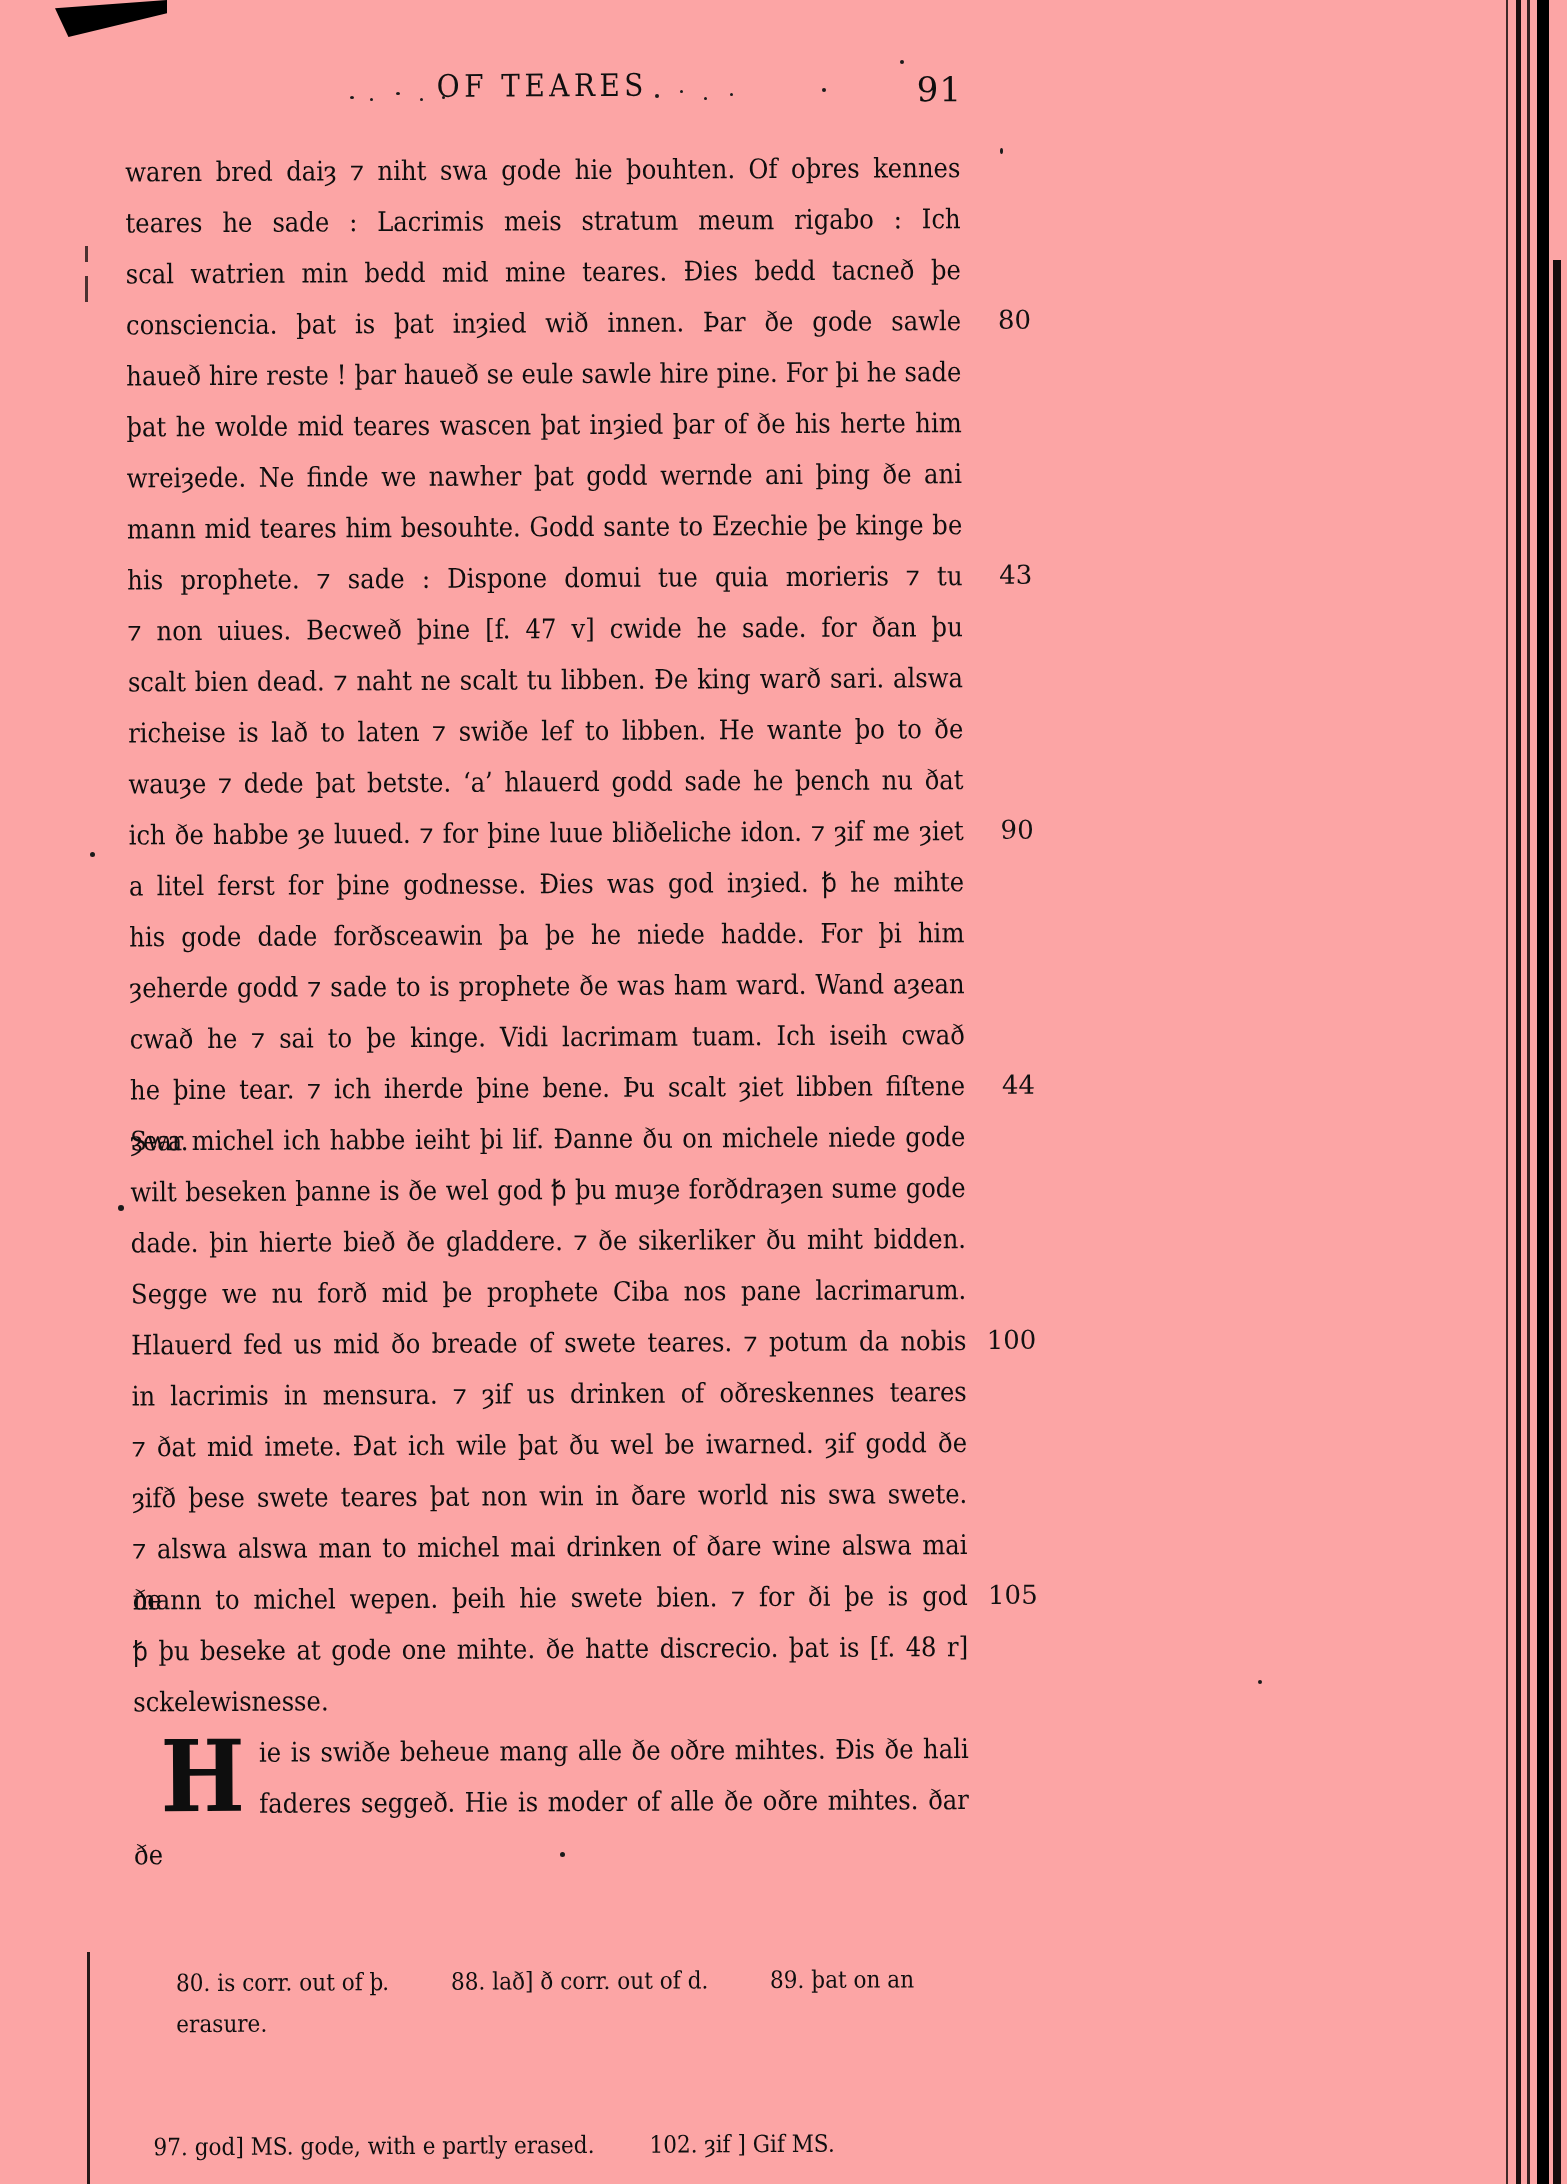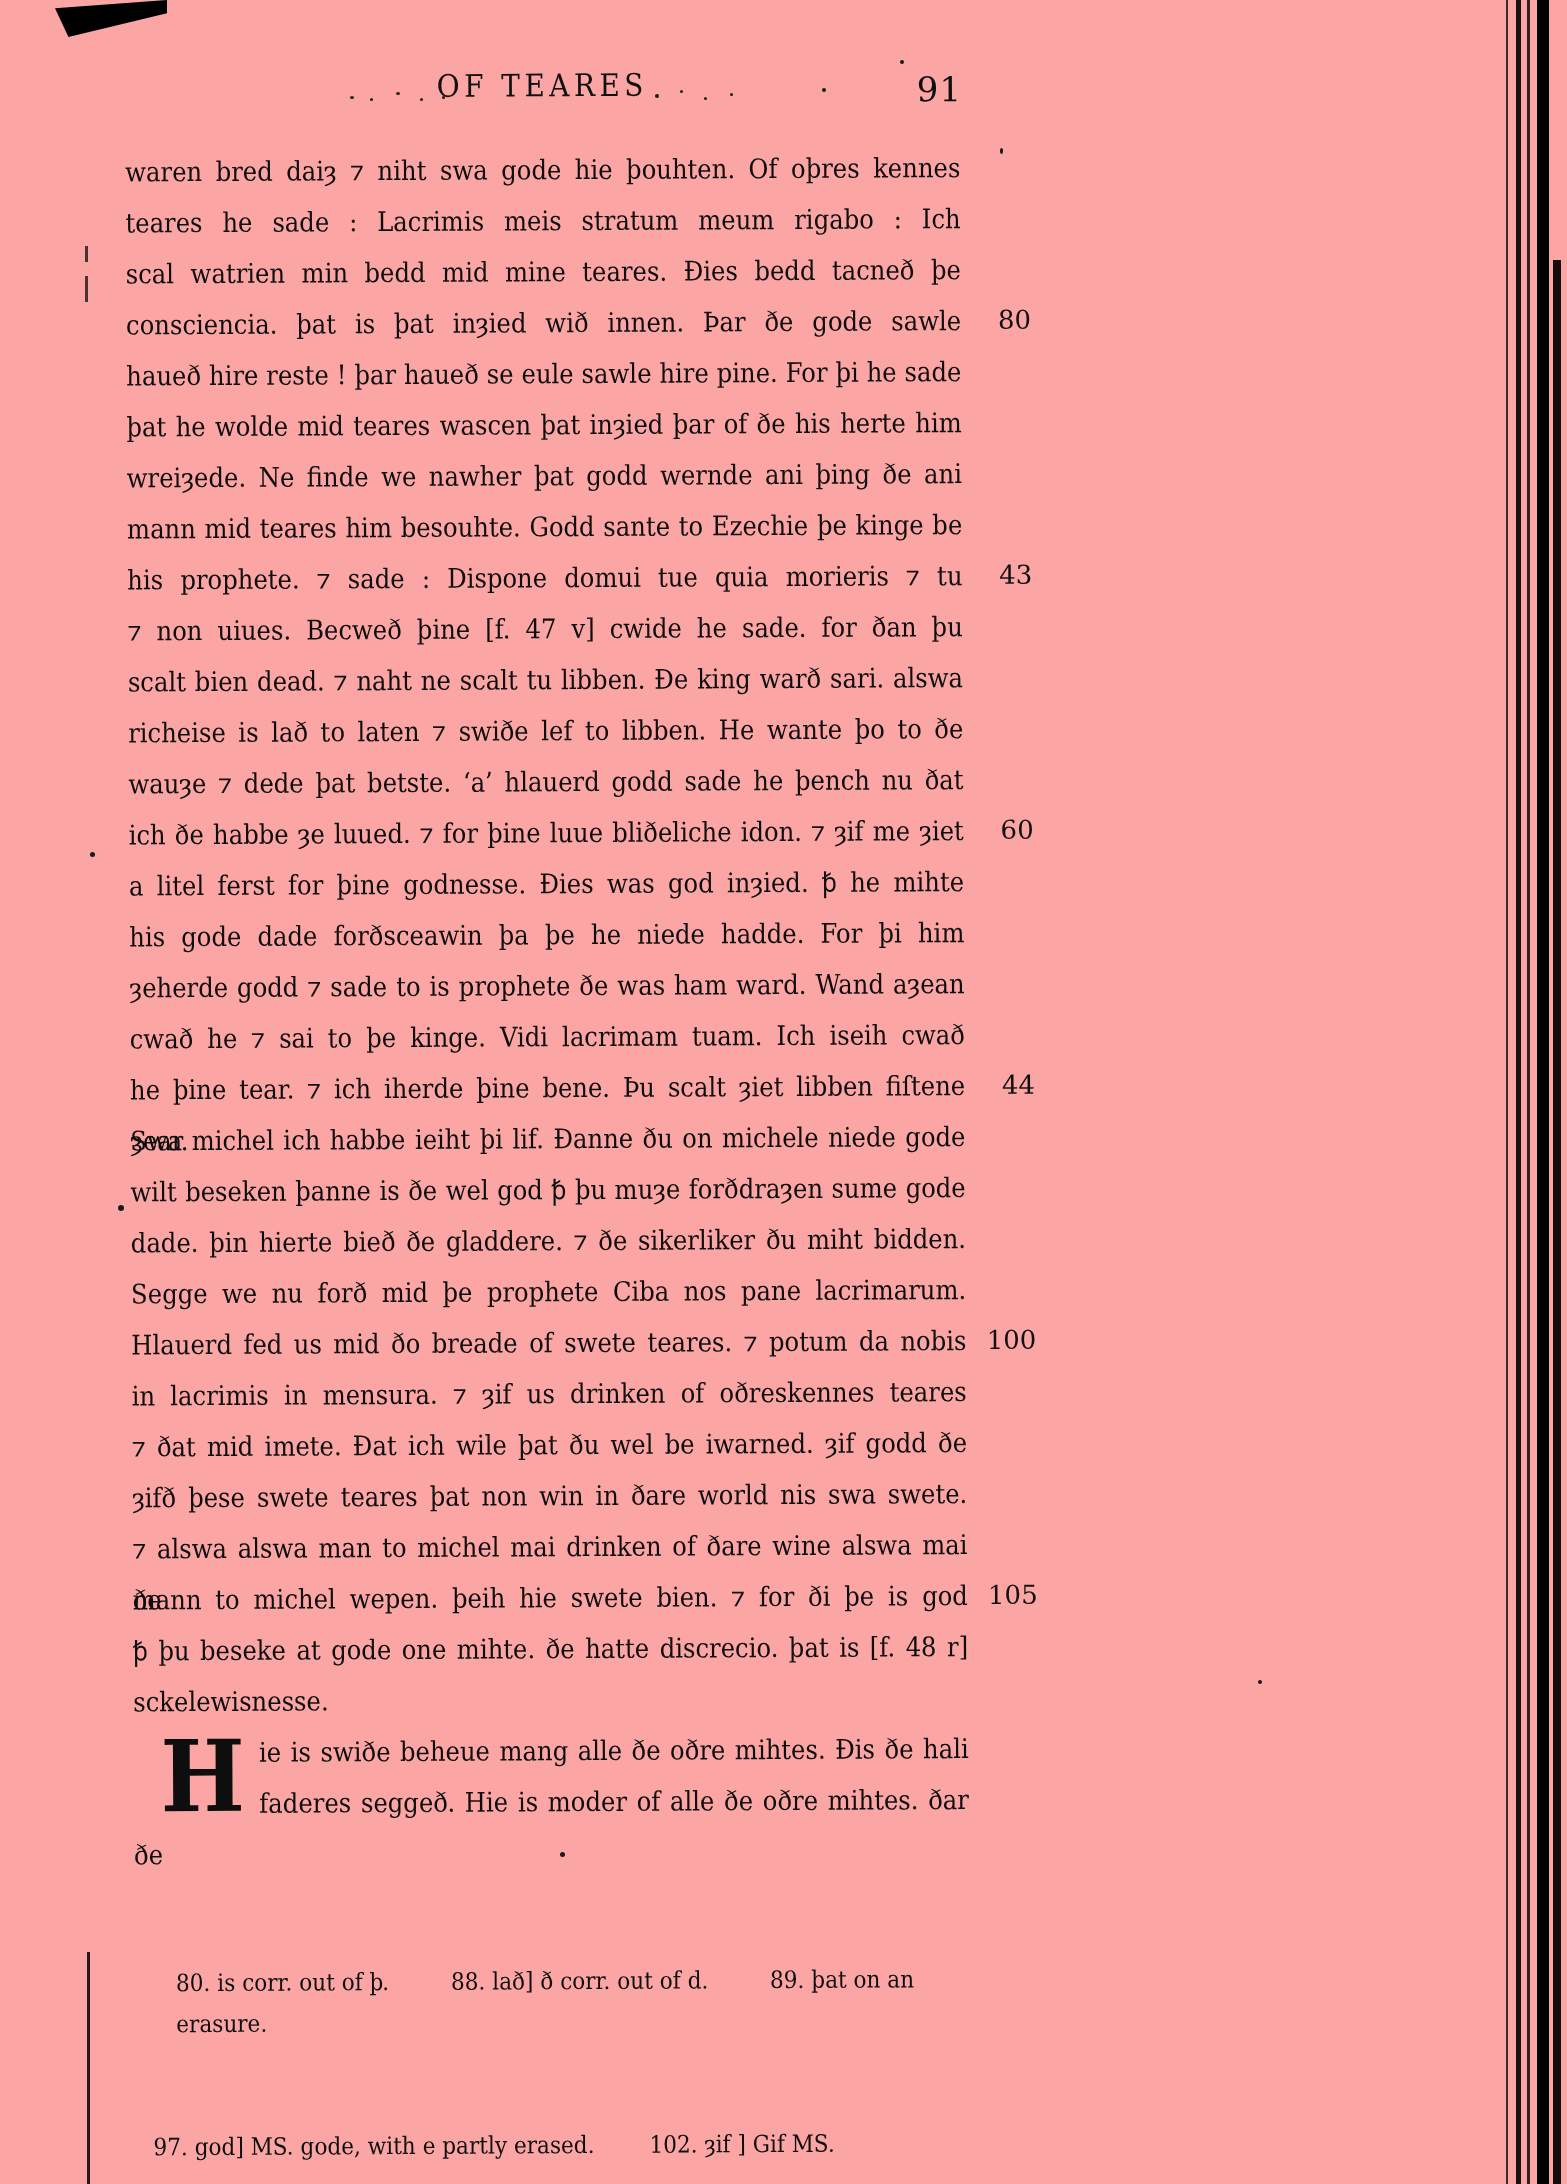--- a/index.html
+++ b/index.html
@@ -126,21 +126,21 @@
       <div class="line">
           <span class="lt">richeise is lað to laten ⁊ swiðe lef to libben.  He wante þo to ðe</span>
           <span class="ln"></span>
         </div>
       <div class="line">
           <span class="lt">wauȝe ⁊ dede þat betste.  ‘a’ hlauerd godd sade he þench nu ðat</span>
           <span class="ln"></span>
         </div>
       <div class="line">
           <span class="lt">ich ðe habbe ȝe luued. ⁊ for þine luue bliðeliche idon. ⁊ ȝif me ȝiet</span>
-          <span class="ln">60</span>
+          <span class="ln">90</span>
         </div>
       <div class="line">
           <span class="lt">a litel ferst for þine godnesse.  Ðies was god inȝied.  ꝥ he mihte</span>
           <span class="ln"></span>
         </div>
       <div class="line">
           <span class="lt">his gode dade forðsceawin þa þe he niede hadde.  For þi him</span>
           <span class="ln"></span>
         </div>
       <div class="line">

